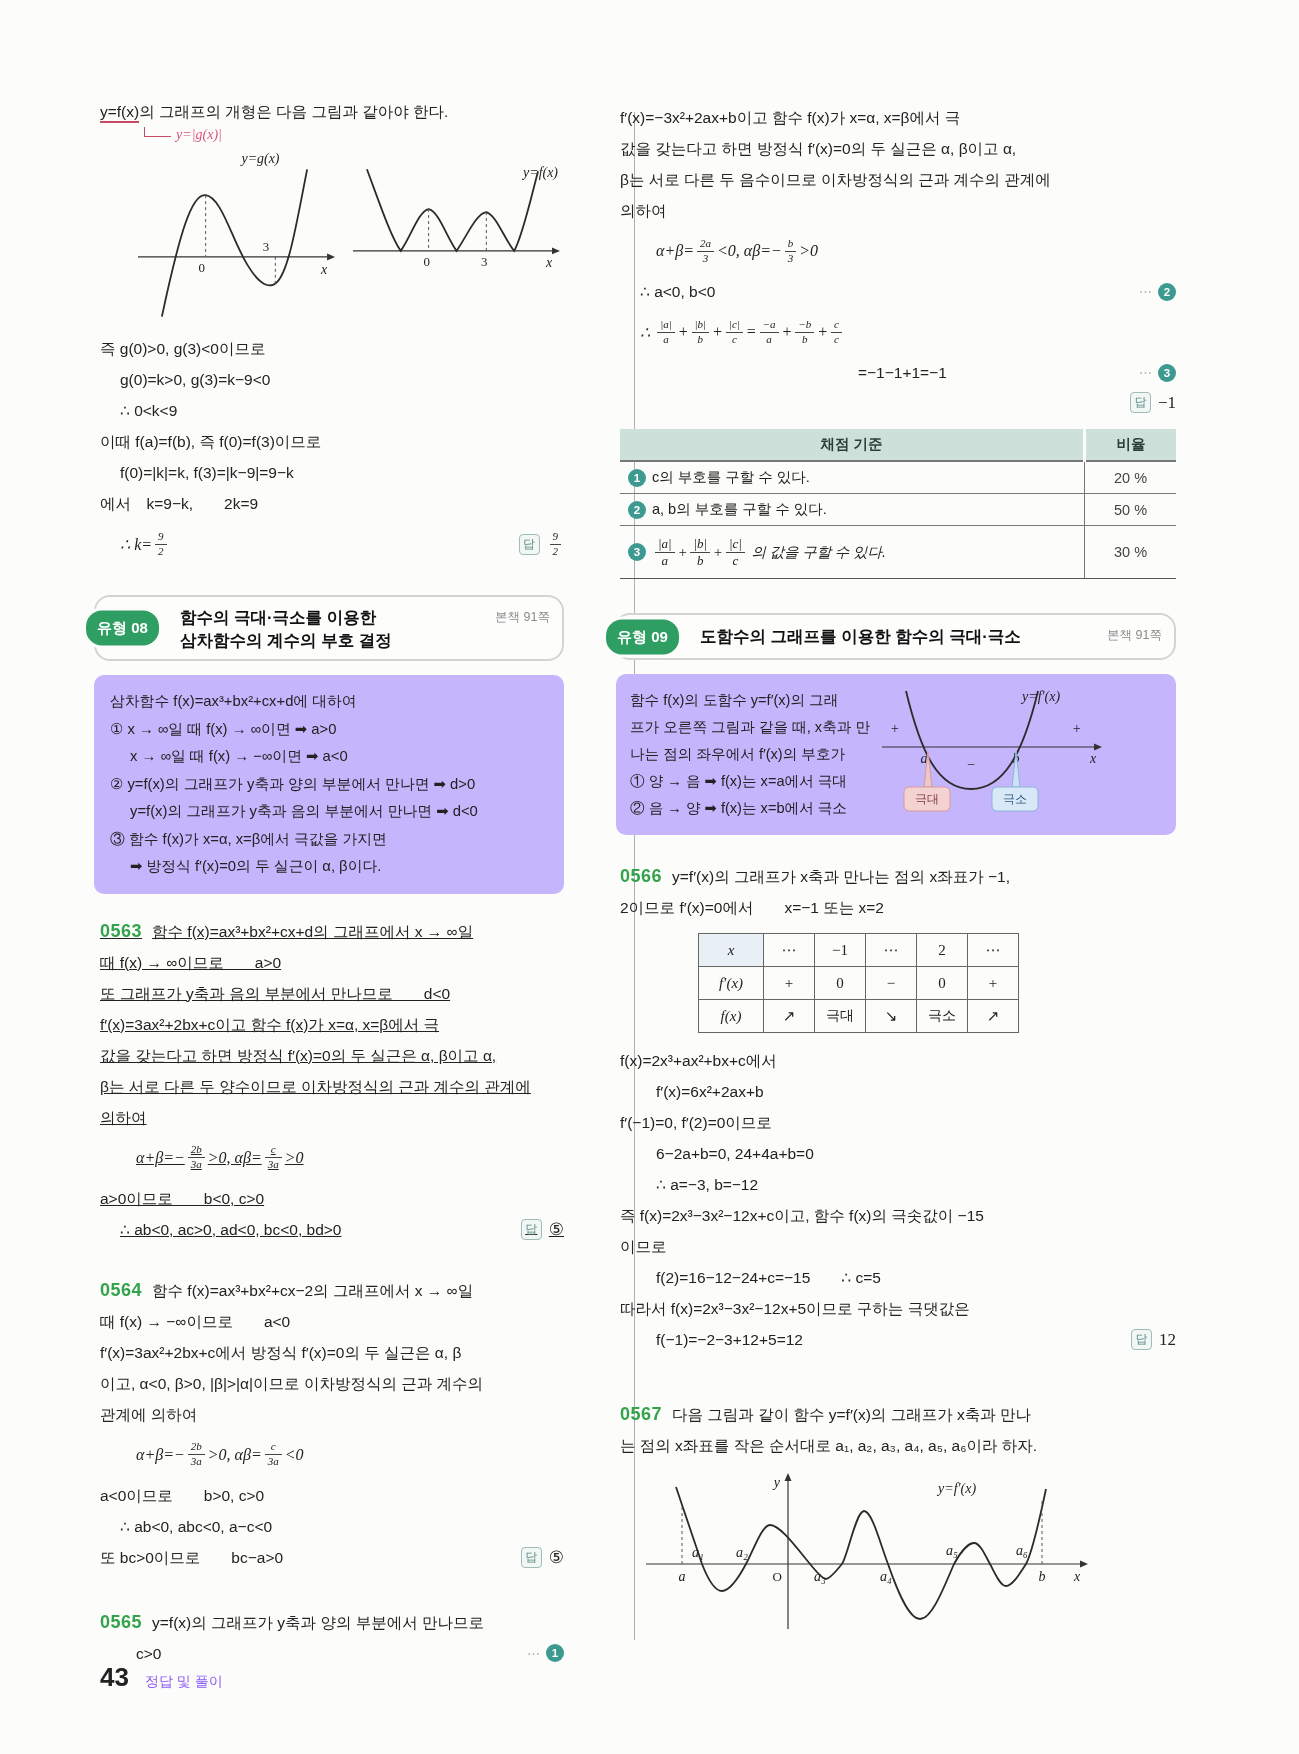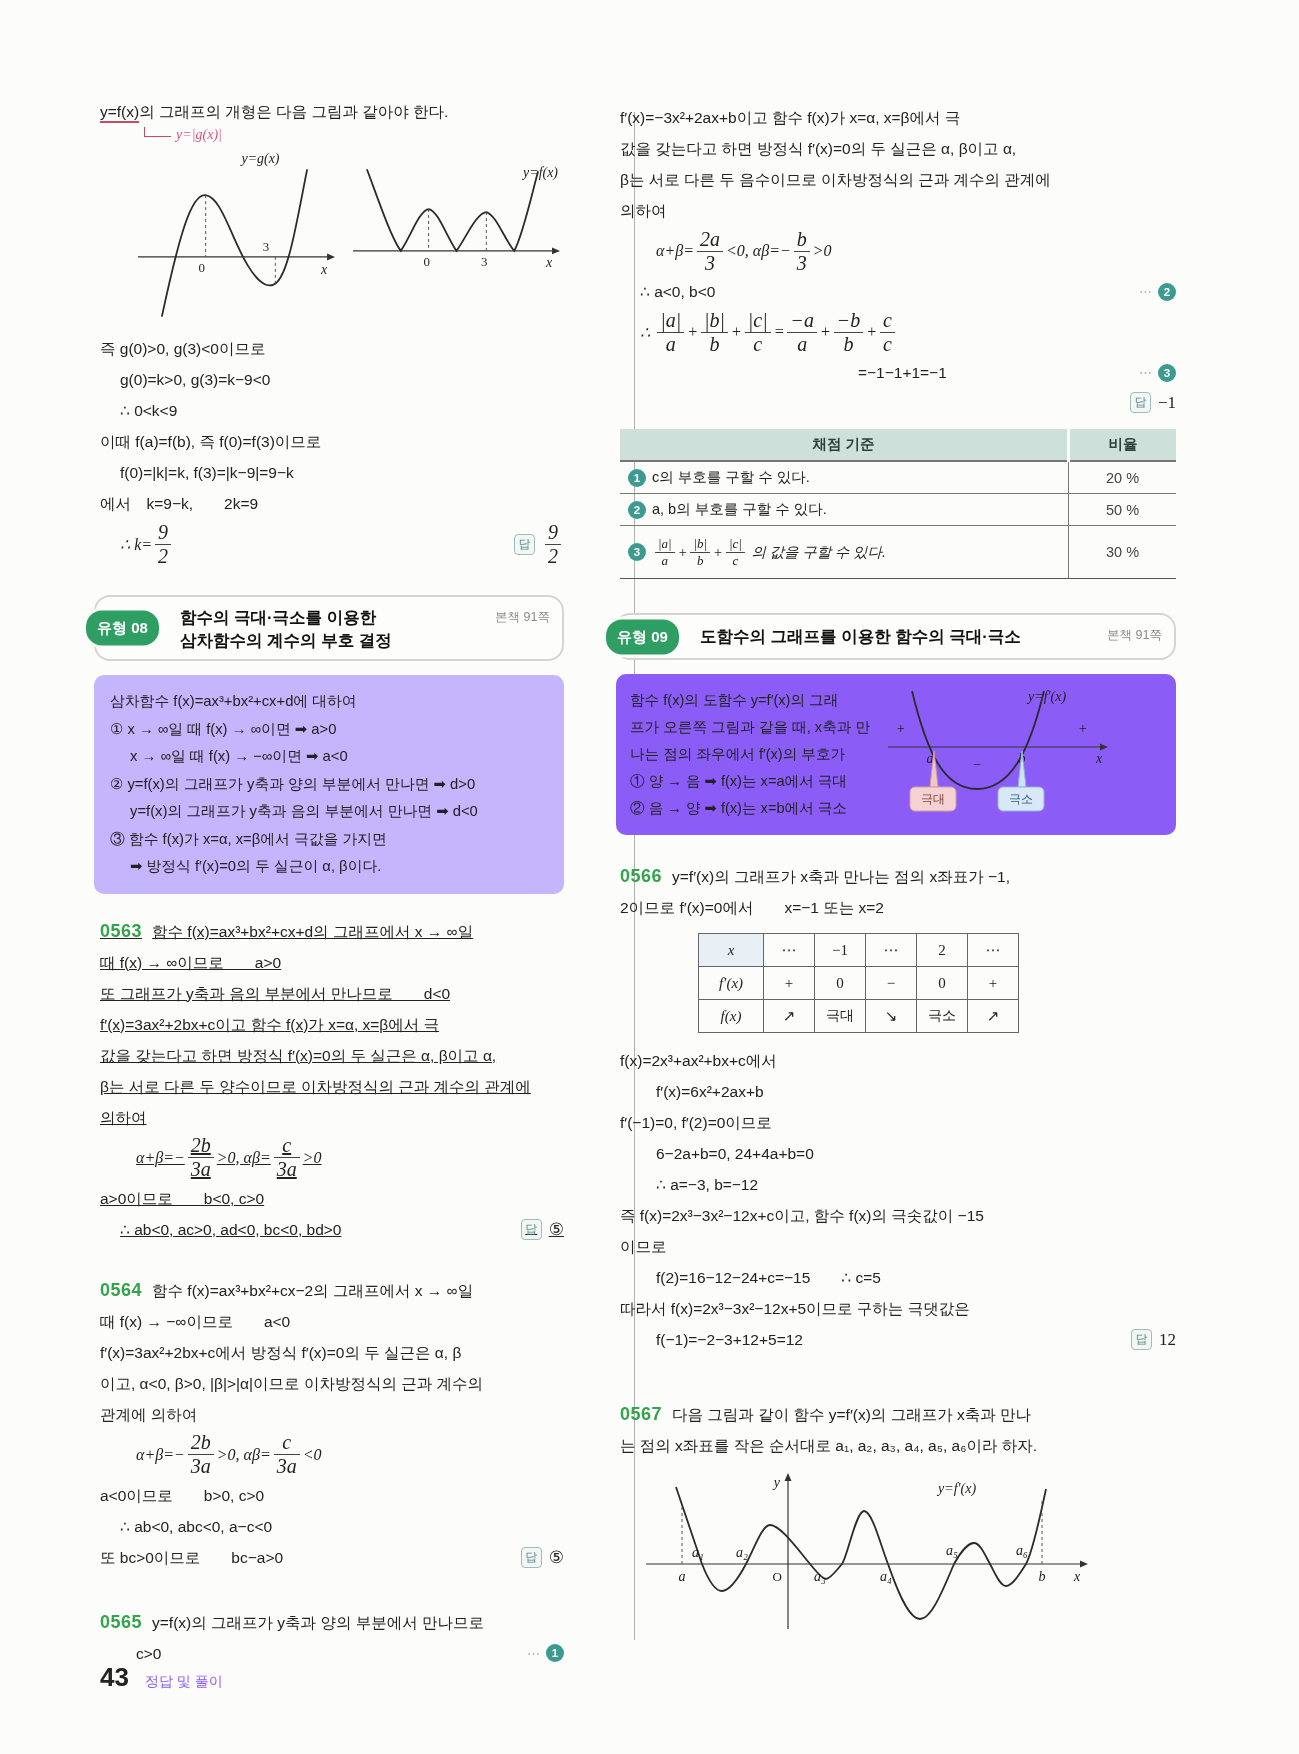--- a/index.html
+++ b/index.html
@@ -12,21 +12,21 @@
 
   .ln{font-size:15.5px;line-height:31px;white-space:pre;}
   .ind{padding-left:36px;}
   .ind2{padding-left:20px;}
   .pnum{color:#33a34c;font-weight:bold;font-size:18px;margin-right:10px;letter-spacing:0.5px;}
   .flexln{display:flex;justify-content:space-between;align-items:center;}
 
   .f-ln{display:flex;align-items:center;min-height:50px;font-size:16px;white-space:pre;}
   .f-ln .t{font-family:"Liberation Serif",serif;font-style:italic;}
   .frac{display:inline-block;text-align:center;vertical-align:middle;margin:0 3px;line-height:1.05;
-        font-family:"Liberation Serif",serif;font-style:italic;font-size:20px;}
+        font-family:"Liberation Serif",serif;font-style:italic;font-size:11px;}
   .fnum{display:block;padding:0 3px 1px;}
   .fden{display:block;border-top:1px solid #444;padding:1px 3px 0;}
 
   .mark{display:inline-flex;align-items:center;gap:5px;}
   .dots{color:#8fa8a2;font-size:13px;letter-spacing:1px;}
   .cnum{width:18px;height:18px;border-radius:50%;background:#3d9a90;color:#fff;font-size:11.5px;
         display:inline-flex;align-items:center;justify-content:center;font-weight:bold;flex:0 0 auto;}
 
   .ans{display:inline-flex;align-items:center;}
   .ansbox{display:inline-flex;align-items:center;justify-content:center;width:19px;height:19px;
@@ -51,26 +51,26 @@
            margin:26px 0 14px -6px;background:#fdfdfc;}
   .type-badge{position:absolute;left:-10px;top:50%;transform:translateY(-50%);background:#2f9e63;color:#fff;
               font-weight:bold;font-size:15px;padding:8px 11px;border-radius:16px;white-space:nowrap;
               box-shadow:0 0 0 3px #fcfcfa;}
   .type-title{font-weight:bold;font-size:16.5px;line-height:23px;color:#111;}
   .type-ref{position:absolute;right:12px;top:12px;color:#8a8a8a;font-size:12.5px;}
 
   .gbox{background:#c4b5fd;border-radius:10px;padding:13px 16px;margin:0 0 18px -6px;}
   .gbox .ln{font-size:14.8px;line-height:27.5px;}
 
-  .gbox9{background:#8b5cf6;border-radius:10px;padding:13px 14px;margin:0 0 20px -4px;display:flex;gap:12px;}
+  .gbox9{background:#c4b5fd;border-radius:10px;padding:13px 14px;margin:0 0 20px -4px;display:flex;gap:6px;}
   .gbox9 .txt .ln{font-size:14.6px;line-height:27px;}
   .callout{font-size:12px;}
 
   .score-tbl{border-collapse:collapse;width:556px;margin:16px 0 10px 0;}
-  .score-tbl th{background:#cde0d9;font-size:14.5px;padding:6px 12px;font-weight:bold;color:#2c3e39;}
+  .score-tbl th{background:#cde0d9;font-size:14.5px;padding:6px 4px;font-weight:bold;color:#2c3e39;}
   .score-tbl th.ratio{border-left:3px solid #fcfcfa;width:82px;}
   .score-tbl td{border-bottom:1px solid #777;font-size:14.5px;padding:6px 8px;}
   .score-tbl td.ratio{border-left:1px solid #777;text-align:center;color:#444;}
   .score-tbl tr.first td{border-top:2px solid #777;}
   .score-tbl tr.last td{border-bottom:1.5px solid #555;}
   .score-tbl .f-ln{min-height:40px;font-size:14.5px;}
   .score-tbl .frac{font-size:13px;}
   .score-cell{display:flex;align-items:center;gap:6px;}
 
   .sign-tbl{border-collapse:collapse;margin:10px 0 12px 78px;}

